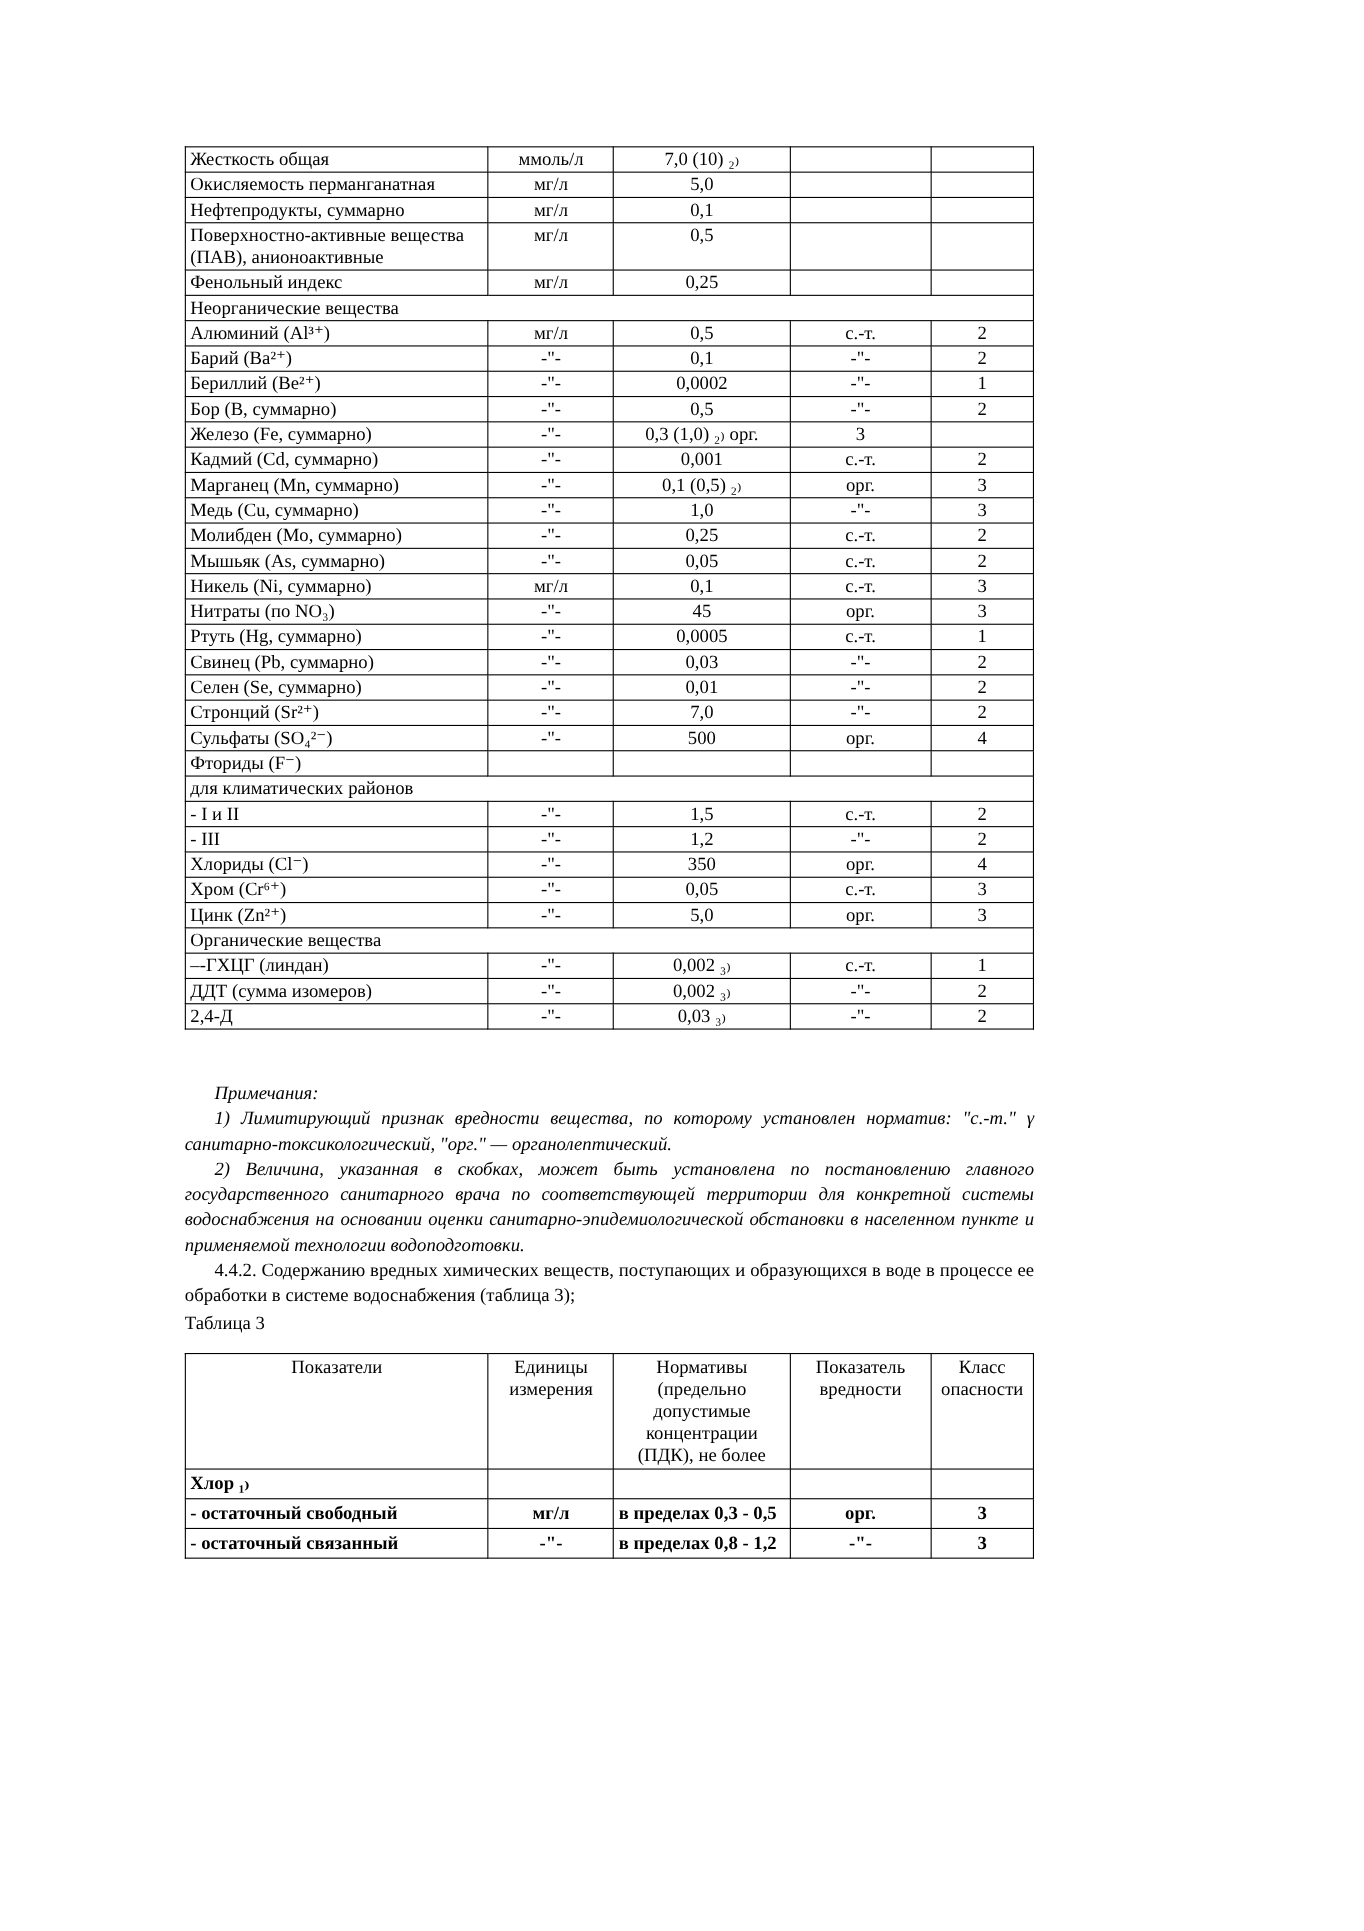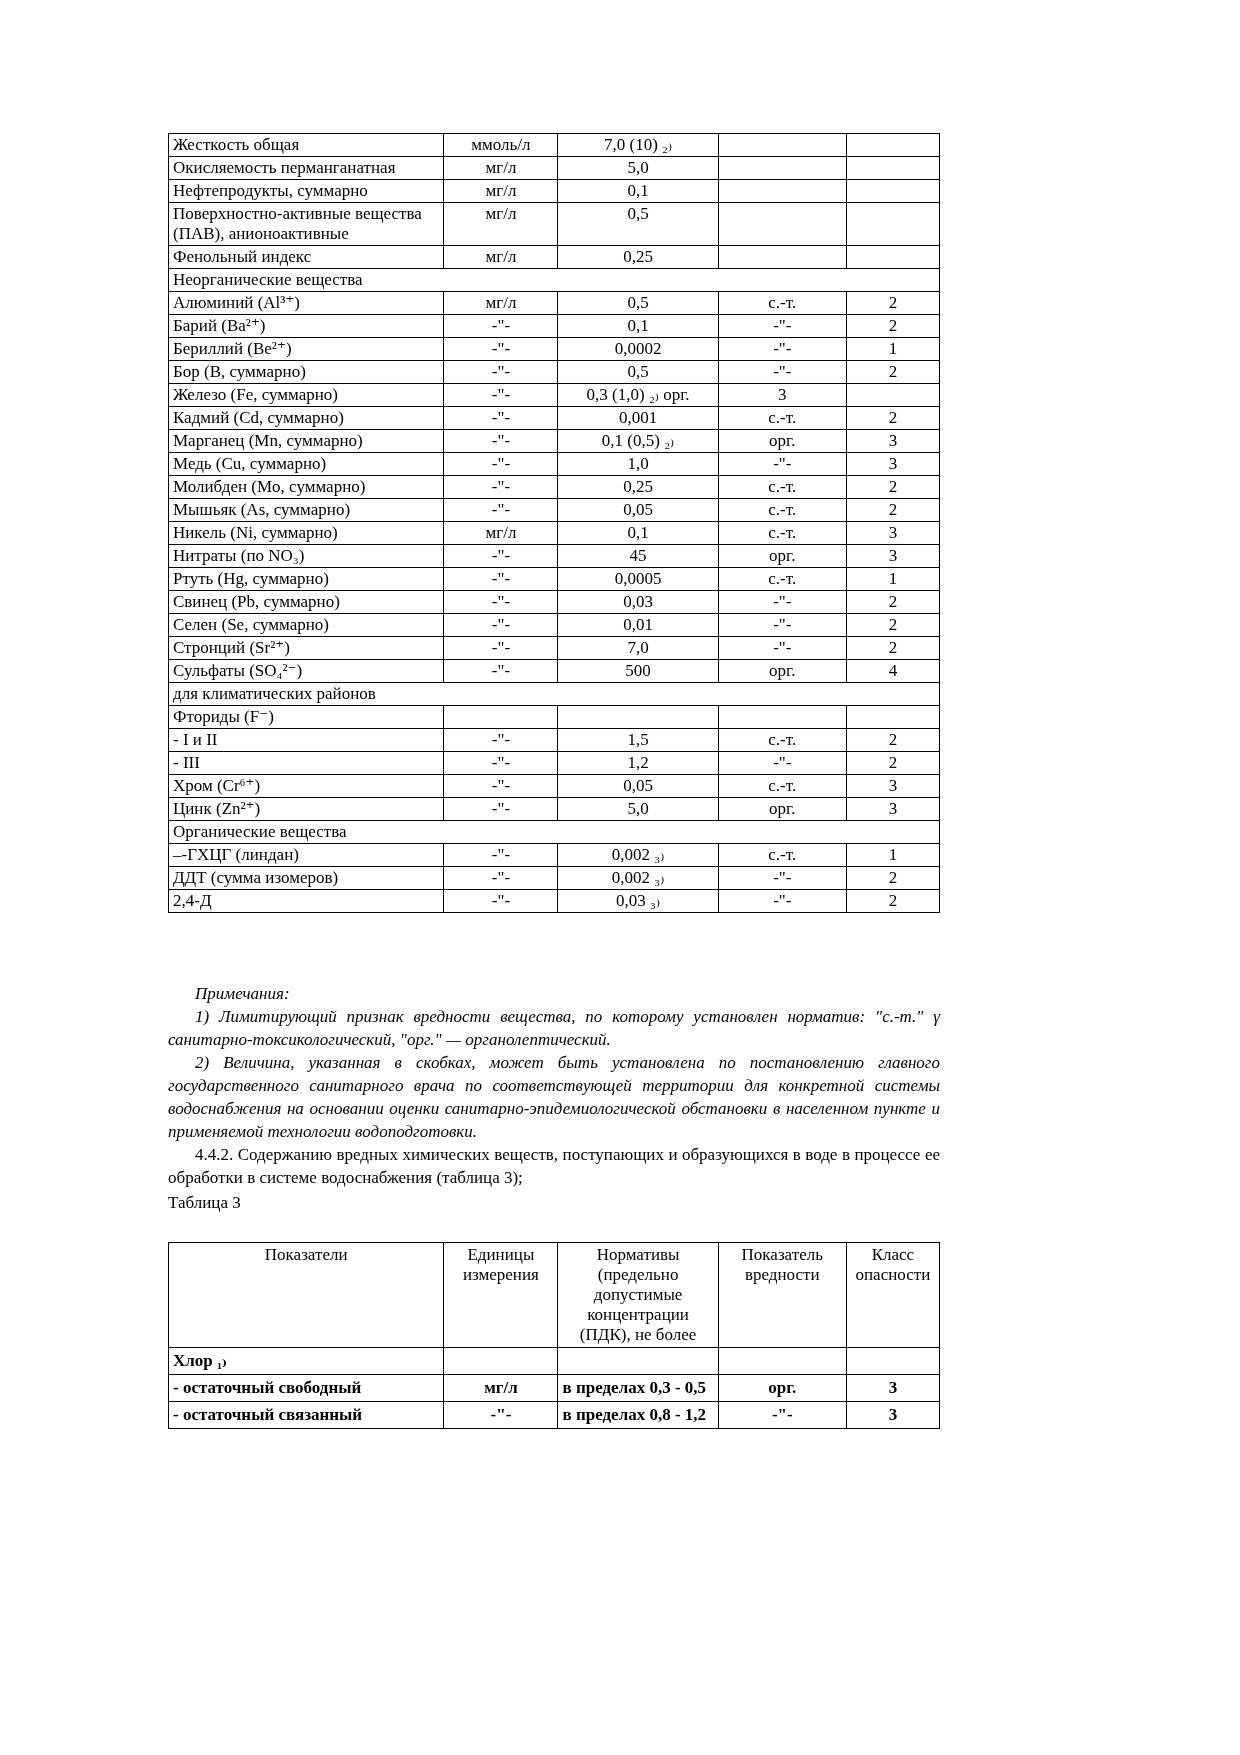--- a/index.html
+++ b/index.html
@@ -46,21 +46,21 @@
     line-height: 23px;
     text-align: justify;
     text-indent: 27px;
   }
   p.note { font-style: italic; }
   p.caption {
     text-align: right;
     text-indent: 0 !important;
     margin-top: 2px;
   }
-  #table3 { margin-top: 28px; }
+  #table3 { margin-top: 16px; }
   #table3 th {
     text-align: center;
     vertical-align: top;
     padding: 2px 4px;
   }
   #table3 td { line-height: 22px; padding: 2px 4px; font-weight: bold; }
 </style>
 </head>
 <body>
 
@@ -226,42 +226,49 @@
           <td class="ac">2</td>
         </tr>
         <tr>
           <td class="al">Сульфаты (SO₄²⁻)</td>
           <td class="ac">-"-</td>
           <td class="ac">500</td>
           <td class="ac">орг.</td>
           <td class="ac">4</td>
         </tr>
         <tr>
+          <td class="al">Фториды (F⁻)</td>
+          <td class="ac"></td>
+          <td class="ac"></td>
+          <td class="ac"></td>
+          <td class="ac"></td>
+        </tr>
+        <tr>
           <td colspan="5" class="al">для климатических районов</td>
         </tr>
         <tr>
-          <td class="al">Фториды (F⁻)</td>
-          <td class="ac"></td>
-          <td class="ac"></td>
-          <td class="ac"></td>
-          <td class="ac"></td>
-        </tr>
-        <tr>
           <td class="al">- I и II</td>
           <td class="ac">-"-</td>
           <td class="ac">1,5</td>
           <td class="ac">с.-т.</td>
           <td class="ac">2</td>
         </tr>
         <tr>
           <td class="al">- III</td>
           <td class="ac">-"-</td>
           <td class="ac">1,2</td>
           <td class="ac">-"-</td>
           <td class="ac">2</td>
+        </tr>
+        <tr>
+          <td class="al">Хлориды (Cl⁻)</td>
+          <td class="ac">-"-</td>
+          <td class="ac">350</td>
+          <td class="ac">орг.</td>
+          <td class="ac">4</td>
         </tr>
         <tr>
           <td class="al">Хром (Cr⁶⁺)</td>
           <td class="ac">-"-</td>
           <td class="ac">0,05</td>
           <td class="ac">с.-т.</td>
           <td class="ac">3</td>
         </tr>
         <tr>
           <td class="al">Цинк (Zn²⁺)</td>

